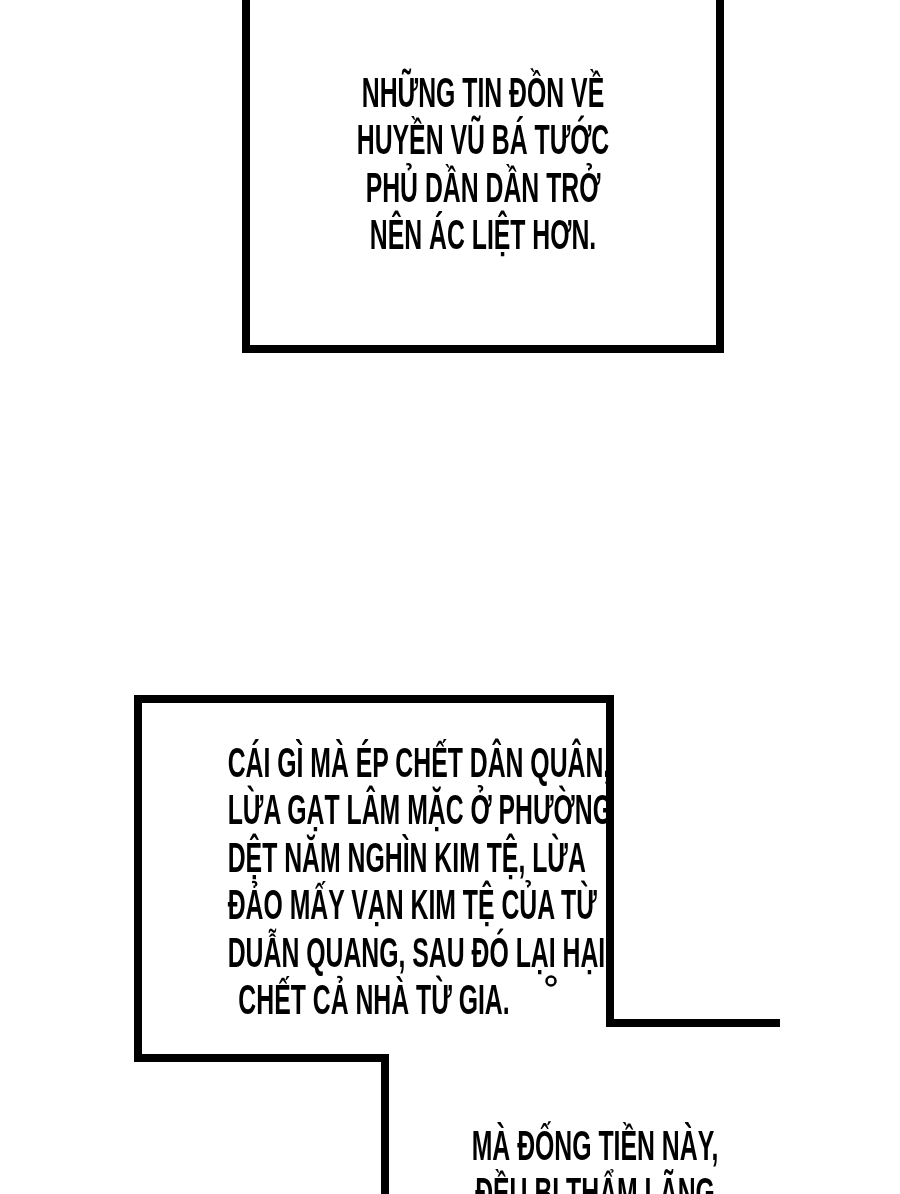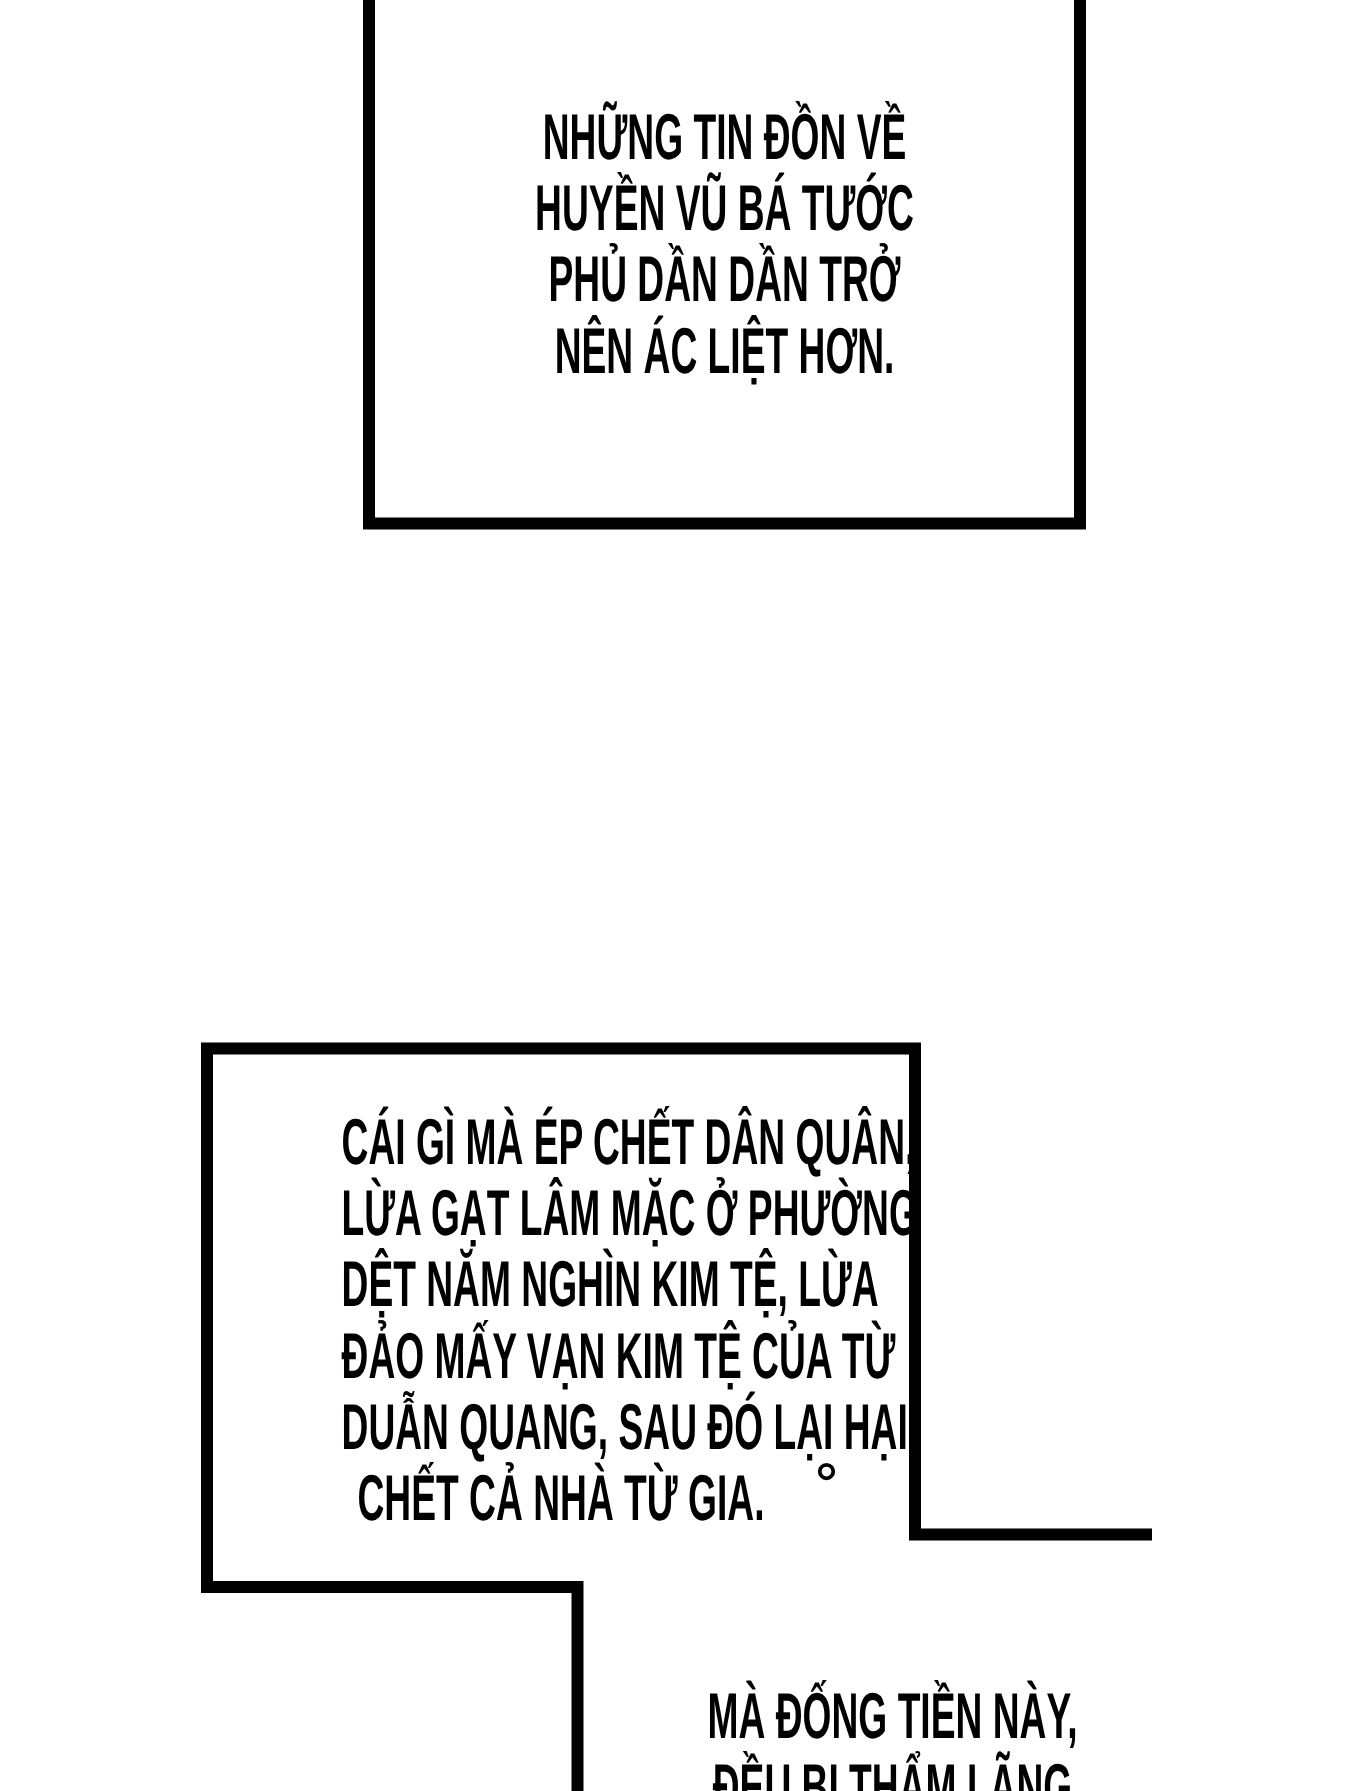--- a/index.html
+++ b/index.html
@@ -6,20 +6,21 @@
     margin: 0;
     padding: 0;
     background: #ffffff;
   }
   .page {
     position: relative;
     width: 768px;
     height: 1194px;
     background: #ffffff;
     overflow: hidden;
+    padding-left: 12px;
   }
   .panel-lines {
     position: absolute;
     left: 0;
     top: 0;
     width: 900px;
     height: 1194px;
     display: block;
   }
   .caption {

